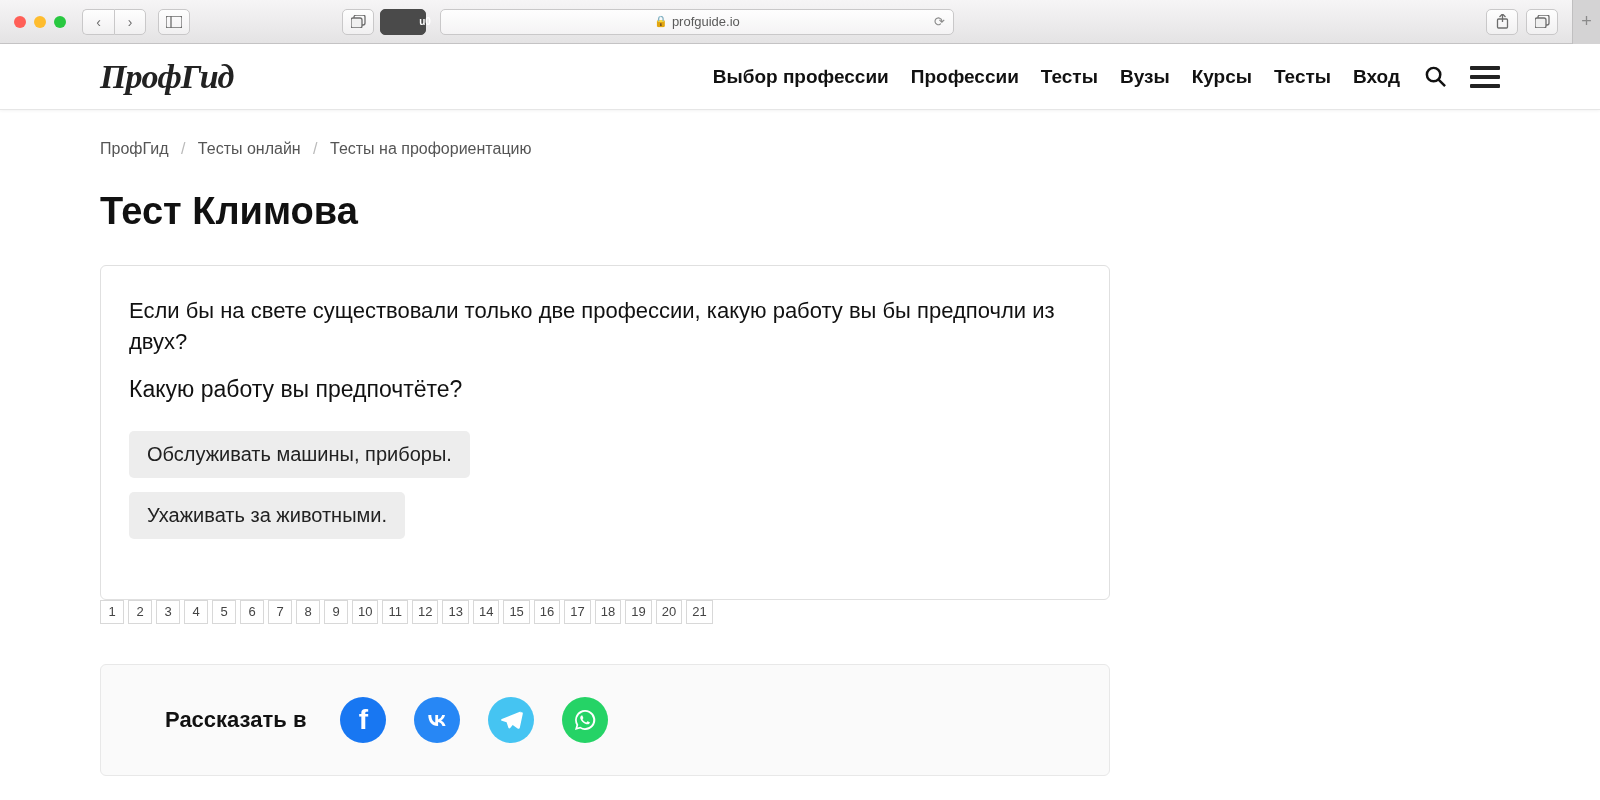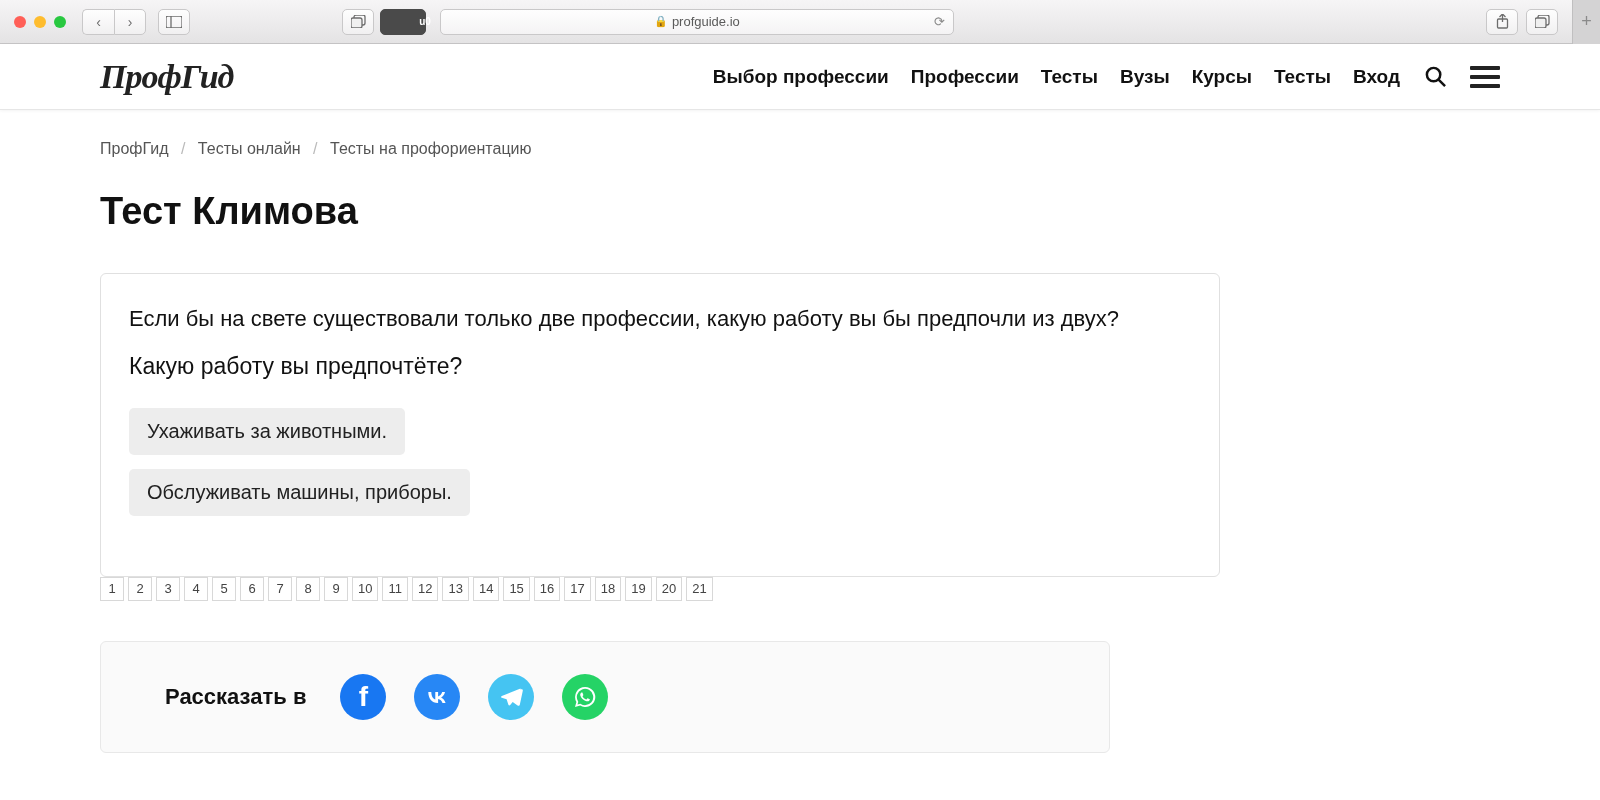--- a/index.html
+++ b/index.html
@@ -33,23 +33,23 @@
 .search-icon { width: 26px; height: 26px; display: flex; align-items: center; justify-content: center; cursor: pointer; }
 .search-icon svg { width: 23px; height: 23px; }
 .hamburger { width: 30px; height: 22px; display: flex; flex-direction: column; justify-content: space-between; cursor: pointer; }
 .hamburger span { height: 4px; background: #222; border-radius: 1px; }
 
 
 .content { padding: 30px 100px; max-width: 1400px; }
 .breadcrumbs { color: #888; font-size: 16px; margin-bottom: 32px; }
 .breadcrumbs a { color: #555; text-decoration: none; cursor: pointer; }
 .breadcrumbs .sep { margin: 0 8px; color: #bbb; }
-h1.page-title { font-size: 38px; font-weight: 700; color: #111; margin-bottom: 40px; }
-
-.card { border: 1px solid #e0e0e0; border-radius: 6px; padding: 30px 28px 46px; width: 1120px; }
+h1.page-title { font-size: 38px; font-weight: 700; color: #111; margin-bottom: 32px; }
+
+.card { border: 1px solid #e0e0e0; border-radius: 6px; padding: 30px 28px 46px; width: 1010px; }
 .card .q1 { font-size: 22px; color: #111; margin-bottom: 18px; line-height: 1.4; }
 .card .q2 { font-size: 23px; font-weight: 400; color: #111; margin-bottom: 28px; }
 .answer { display: inline-block; background: #ededed; color: #222; font-size: 20px; padding: 12px 18px; border-radius: 5px; margin-bottom: 14px; cursor: pointer; }
 .answer-wrap { display: block; }
 
 .progress { color: #888; font-size: 22px; margin: 18px 0 22px; }
 
 .pager { display: flex; gap: 4px; flex-wrap: wrap; margin-bottom: 40px; }
 .pager .pg { min-width: 24px; height: 24px; border: 1px solid #d8d8d8; background: #fff; color: #444; font-size: 13px; display: flex; align-items: center; justify-content: center; padding: 0 5px; cursor: pointer; }
 
@@ -146,24 +146,24 @@
     <span class="sep">/</span>
     <a>Тесты на профориентацию</a>
   </div>
 
   <h1 class="page-title">Тест Климова</h1>
 
   <div class="card">
     <p class="q1">Если бы на свете существовали только две профессии, какую работу вы бы предпочли из двух?</p>
     <p class="q2">Какую работу вы предпочтёте?</p>
     <div class="answer-wrap">
+      <div class="answer">Обслуживать машины, приборы.</div>
+    </div>
+    <div class="answer-wrap">
       <div class="answer">Ухаживать за животными.</div>
-    </div>
-    <div class="answer-wrap">
-      <div class="answer">Обслуживать машины, приборы.</div>
     </div>
   </div>
 
 
   <div class="pager" id="pager">
       <div class="pg">1</div>
       <div class="pg">2</div>
       <div class="pg">3</div>
       <div class="pg">4</div>
       <div class="pg">5</div>

